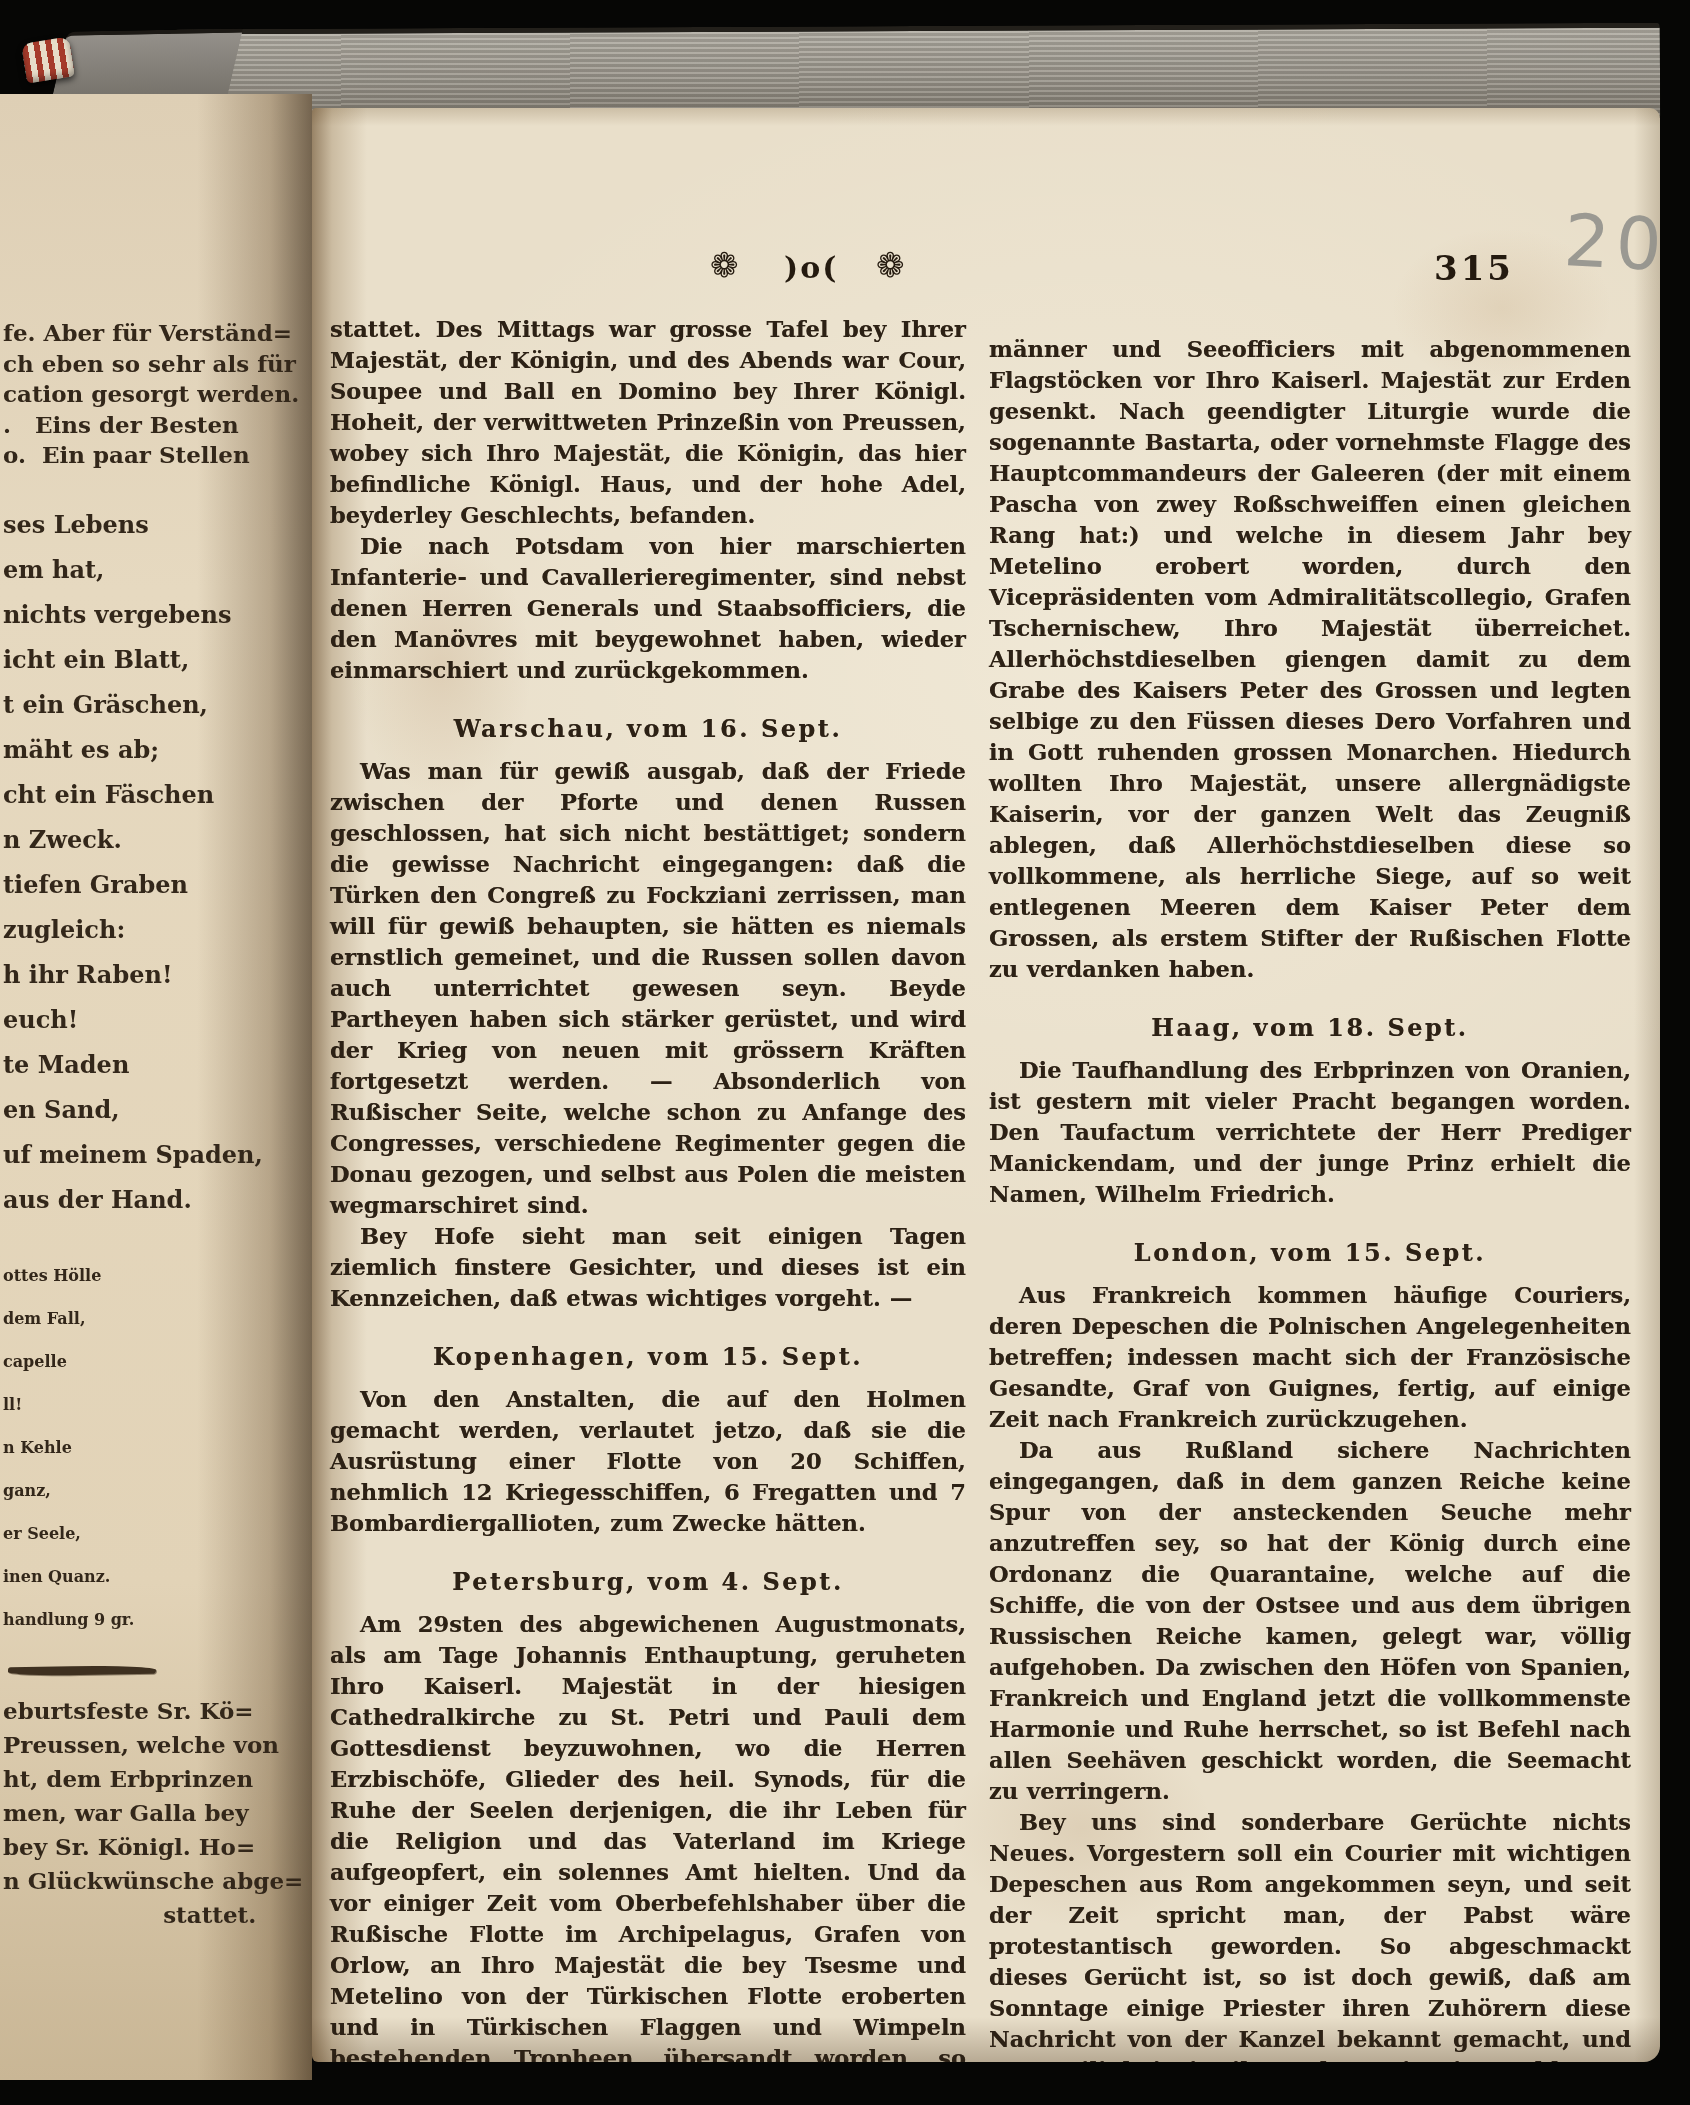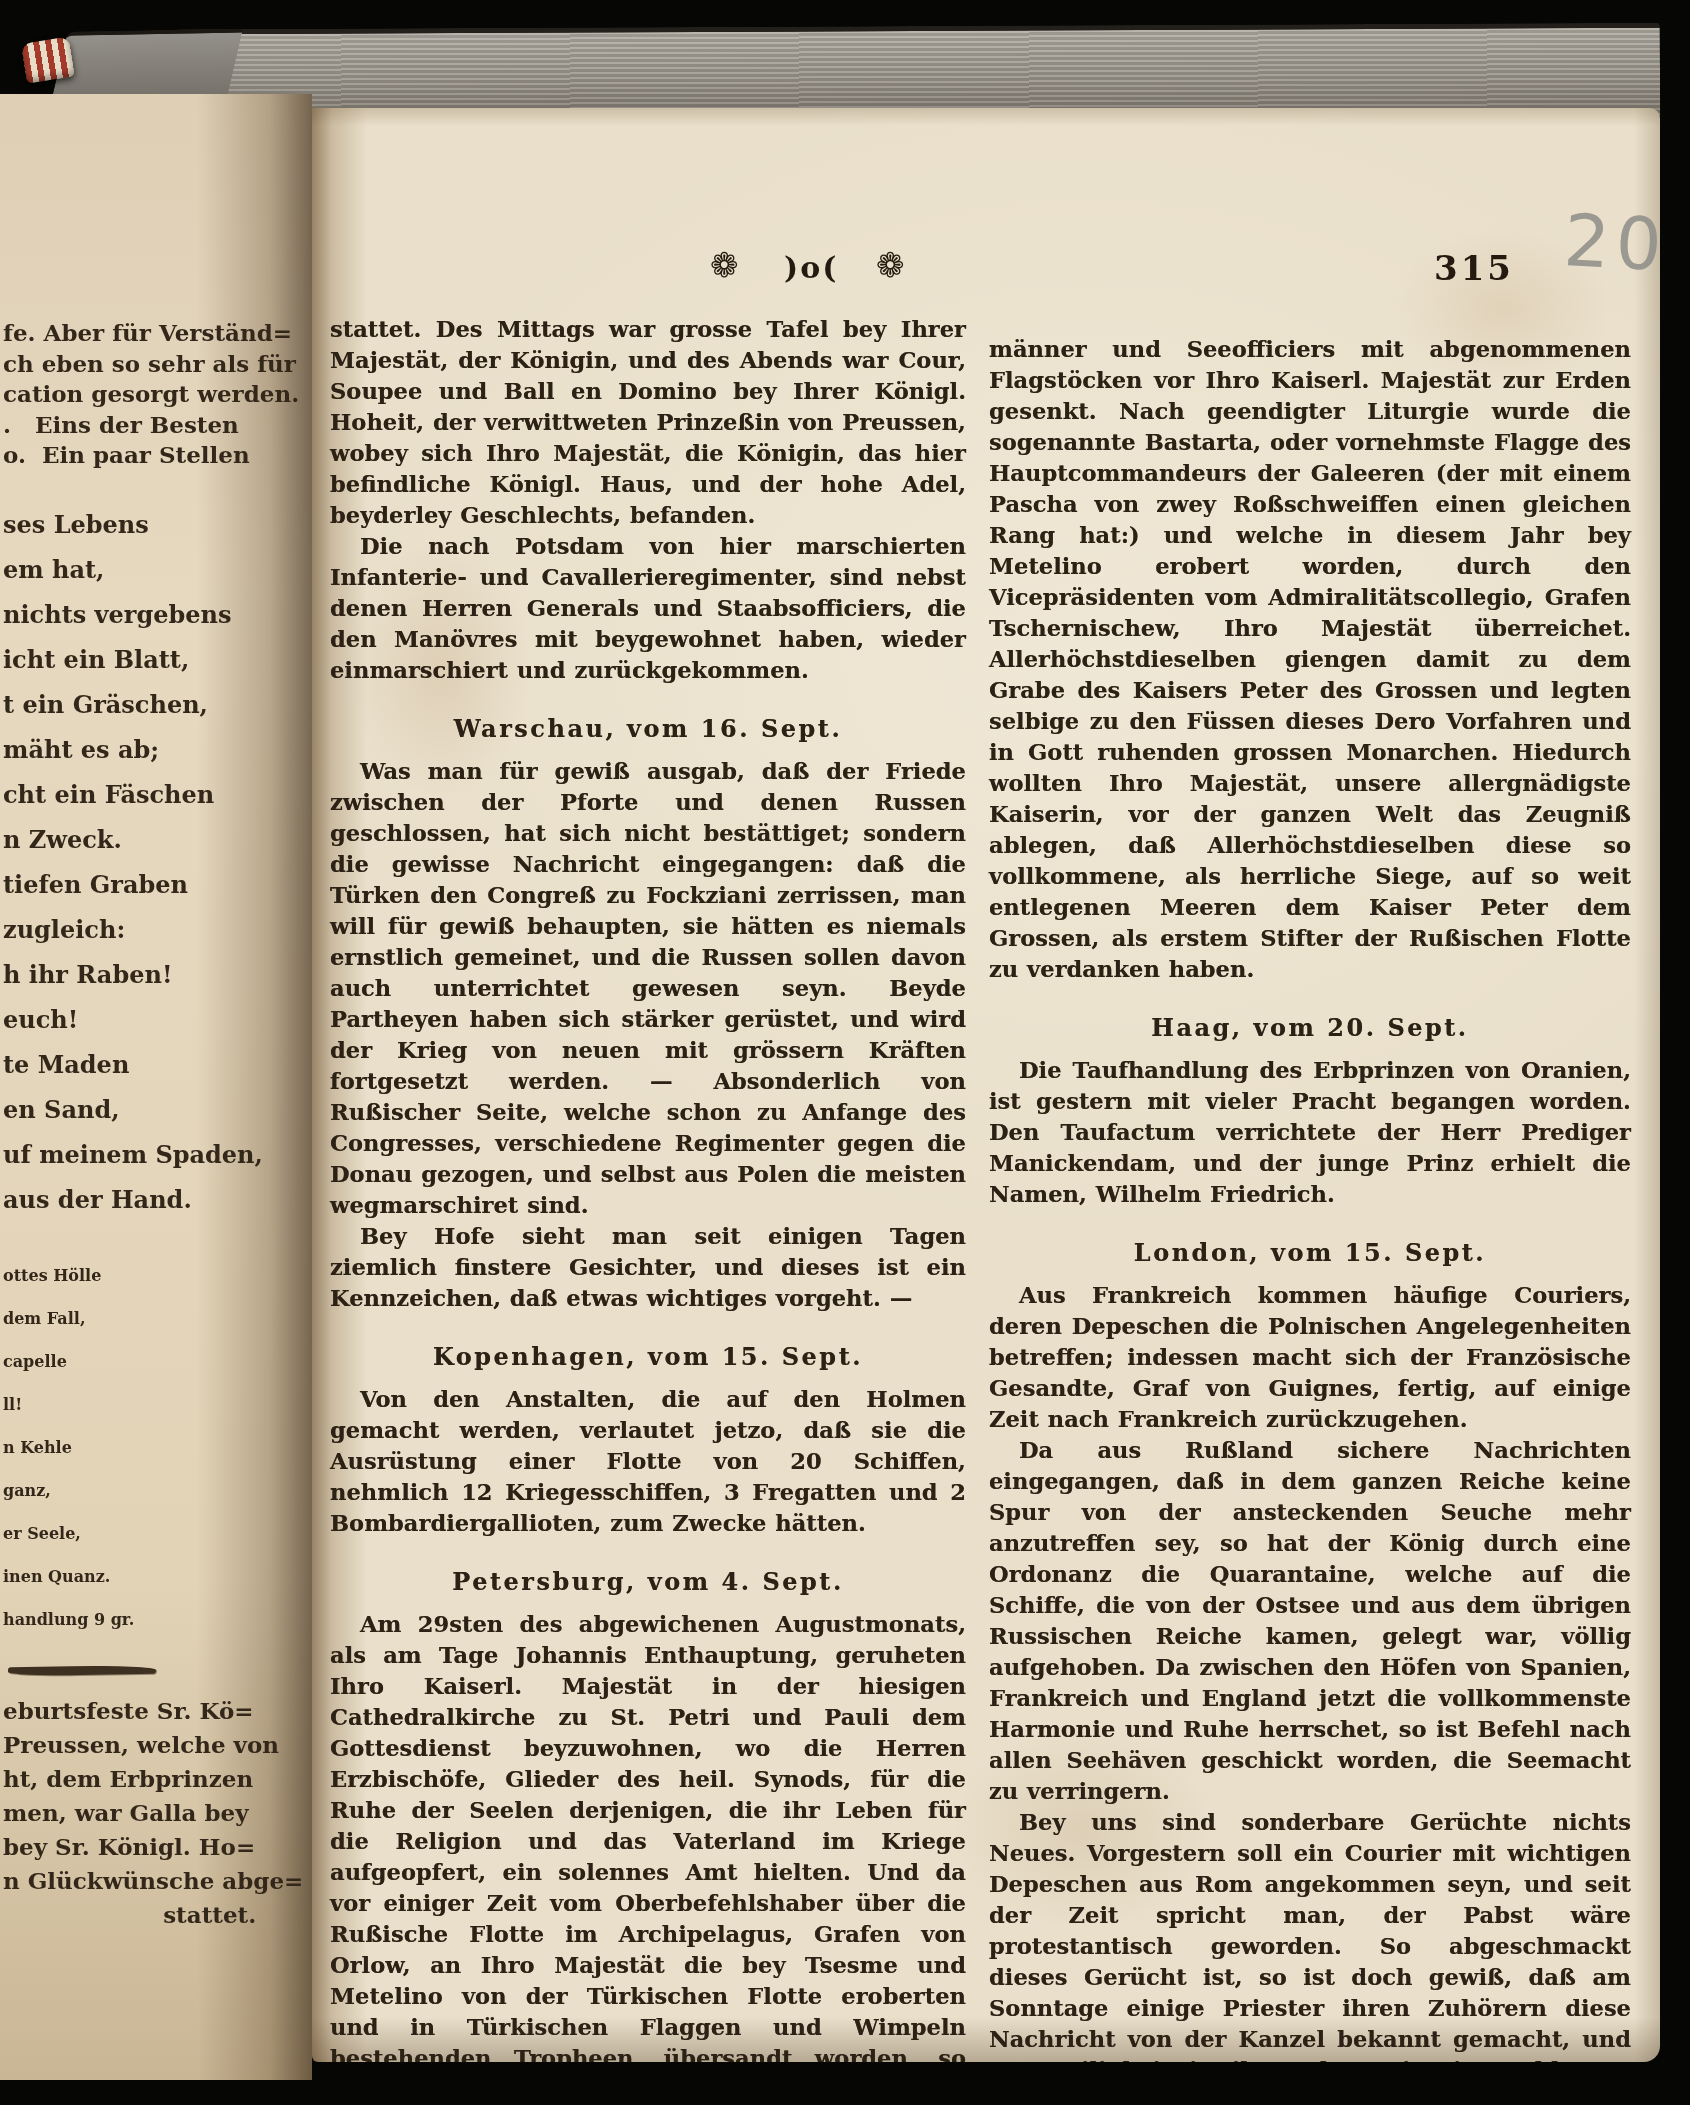--- a/index.html
+++ b/index.html
@@ -133,28 +133,28 @@
 
     <div class="columns">
 
       <div class="col col-middle">
         <p class="para noindent">stattet. Des Mittags war grosse Tafel bey Ihrer Majestät, der Königin, und des Abends war Cour, Soupee und Ball en Domino bey Ihrer Königl. Hoheit, der verwittweten Prinzeßin von Preussen, wobey sich Ihro Majestät, die Königin, das hier befindliche Königl. Haus, und der hohe Adel, beyderley Geschlechts, befanden.</p>
         <p class="para">Die nach Potsdam von hier marschierten Infanterie- und Cavallerieregimenter, sind nebst denen Herren Generals und Staabsofficiers, die den Manövres mit beygewohnet haben, wieder einmarschiert und zurückgekommen.</p>
         <h3 class="dateline">Warschau, vom 16. Sept.</h3>
         <p class="para">Was man für gewiß ausgab, daß der Friede zwischen der Pforte und denen Russen geschlossen, hat sich nicht bestättiget; sondern die gewisse Nachricht eingegangen: daß die Türken den Congreß zu Fockziani zerrissen, man will für gewiß behaupten, sie hätten es niemals ernstlich gemeinet, und die Russen sollen davon auch unterrichtet gewesen seyn. Beyde Partheyen haben sich stärker gerüstet, und wird der Krieg von neuen mit grössern Kräften fortgesetzt werden. — Absonderlich von Rußischer Seite, welche schon zu Anfange des Congresses, verschiedene Regimenter gegen die Donau gezogen, und selbst aus Polen die meisten wegmarschiret sind.</p>
         <p class="para">Bey Hofe sieht man seit einigen Tagen ziemlich finstere Gesichter, und dieses ist ein Kennzeichen, daß etwas wichtiges vorgeht. —</p>
         <h3 class="dateline">Kopenhagen, vom 15. Sept.</h3>
-        <p class="para">Von den Anstalten, die auf den Holmen gemacht werden, verlautet jetzo, daß sie die Ausrüstung einer Flotte von 20 Schiffen, nehmlich 12 Kriegesschiffen, 3 Fregatten und 2 Bombardiergallioten, zum Zwecke hätten.</p>
+        <p class="para">Von den Anstalten, die auf den Holmen gemacht werden, verlautet jetzo, daß sie die Ausrüstung einer Flotte von 20 Schiffen, nehmlich 12 Kriegesschiffen, 6 Fregatten und 7 Bombardiergallioten, zum Zwecke hätten.</p>
         <h3 class="dateline">Petersburg, vom 4. Sept.</h3>
         <p class="para">Am 29sten des abgewichenen Augustmonats, als am Tage Johannis Enthauptung, geruheten Ihro Kaiserl. Majestät in der hiesigen Cathedralkirche zu St. Petri und Pauli dem Gottesdienst beyzuwohnen, wo die Herren Erzbischöfe, Glieder des heil. Synods, für die Ruhe der Seelen derjenigen, die ihr Leben für die Religion und das Vaterland im Kriege aufgeopfert, ein solennes Amt hielten. Und da vor einiger Zeit vom Oberbefehlshaber über die Rußische Flotte im Archipelagus, Grafen von Orlow, an Ihro Majestät die bey Tsesme und Metelino von der Türkischen Flotte eroberten und in Türkischen Flaggen und Wimpeln bestehenden Tropheen, übersandt worden, so würden selbige vor der Thüre des Admiralitätscollegii, die Flag=</p>
       </div>
 
       <div class="col col-right">
         <p class="para noindent">männer und Seeofficiers mit abgenommenen Flagstöcken vor Ihro Kaiserl. Majestät zur Erden gesenkt. Nach geendigter Liturgie wurde die sogenannte Bastarta, oder vornehmste Flagge des Hauptcommandeurs der Galeeren (der mit einem Pascha von zwey Roßschweiffen einen gleichen Rang hat:) und welche in diesem Jahr bey Metelino erobert worden, durch den Vicepräsidenten vom Admiralitätscollegio, Grafen Tschernischew, Ihro Majestät überreichet. Allerhöchstdieselben giengen damit zu dem Grabe des Kaisers Peter des Grossen und legten selbige zu den Füssen dieses Dero Vorfahren und in Gott ruhenden grossen Monarchen. Hiedurch wollten Ihro Majestät, unsere allergnädigste Kaiserin, vor der ganzen Welt das Zeugniß ablegen, daß Allerhöchstdieselben diese so vollkommene, als herrliche Siege, auf so weit entlegenen Meeren dem Kaiser Peter dem Grossen, als erstem Stifter der Rußischen Flotte zu verdanken haben.</p>
-        <h3 class="dateline">Haag, vom 20. Sept.</h3>
+        <h3 class="dateline">Haag, vom 18. Sept.</h3>
         <p class="para">Die Taufhandlung des Erbprinzen von Oranien, ist gestern mit vieler Pracht begangen worden. Den Taufactum verrichtete der Herr Prediger Manickendam, und der junge Prinz erhielt die Namen, Wilhelm Friedrich.</p>
         <h3 class="dateline">London, vom 15. Sept.</h3>
         <p class="para">Aus Frankreich kommen häufige Couriers, deren Depeschen die Polnischen Angelegenheiten betreffen; indessen macht sich der Französische Gesandte, Graf von Guignes, fertig, auf einige Zeit nach Frankreich zurückzugehen.</p>
         <p class="para">Da aus Rußland sichere Nachrichten eingegangen, daß in dem ganzen Reiche keine Spur von der ansteckenden Seuche mehr anzutreffen sey, so hat der König durch eine Ordonanz die Quarantaine, welche auf die Schiffe, die von der Ostsee und aus dem übrigen Russischen Reiche kamen, gelegt war, völlig aufgehoben. Da zwischen den Höfen von Spanien, Frankreich und England jetzt die vollkommenste Harmonie und Ruhe herrschet, so ist Befehl nach allen Seehäven geschickt worden, die Seemacht zu verringern.</p>
         <p class="para">Bey uns sind sonderbare Gerüchte nichts Neues. Vorgestern soll ein Courier mit wichtigen Depeschen aus Rom angekommen seyn, und seit der Zeit spricht man, der Pabst wäre protestantisch geworden. So abgeschmackt dieses Gerücht ist, so ist doch gewiß, daß am Sonntage einige Priester ihren Zuhörern diese Nachricht von der Kanzel bekannt gemacht, und Se. Heiligkeit in ihr Gebet mit eingeschlossen haben.</p>
 
       </div>
 
     </div>
   </div>

